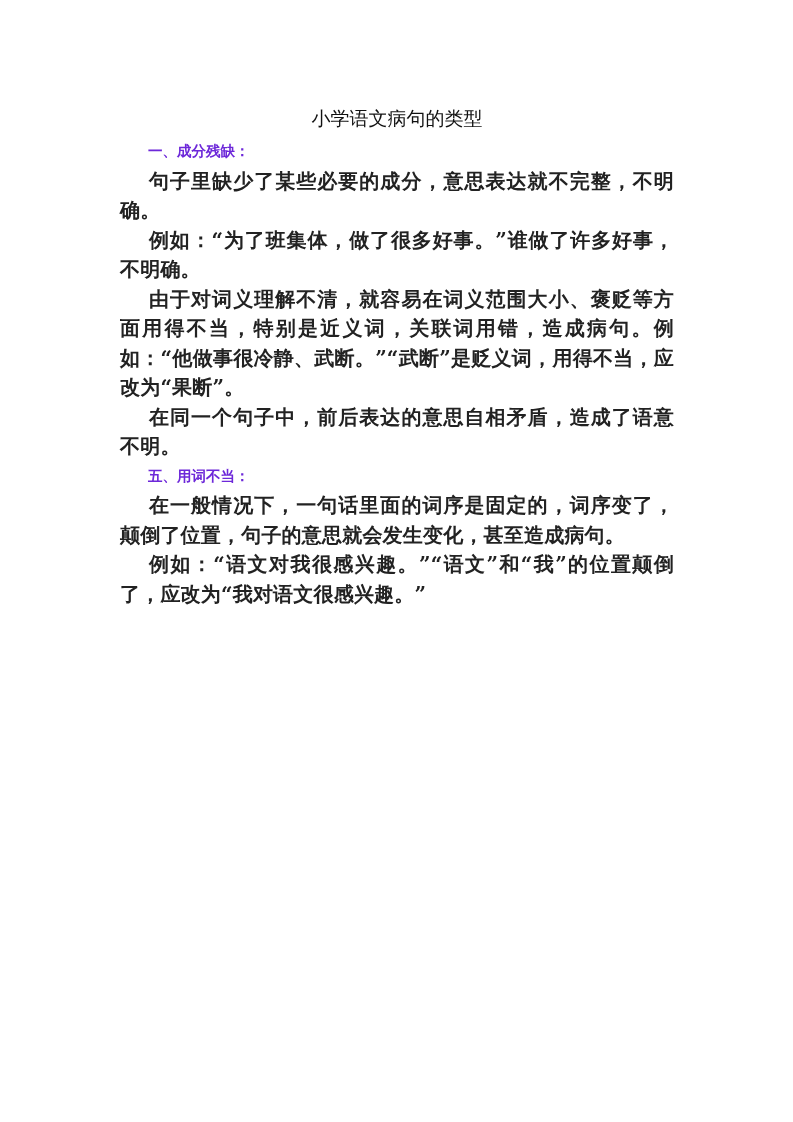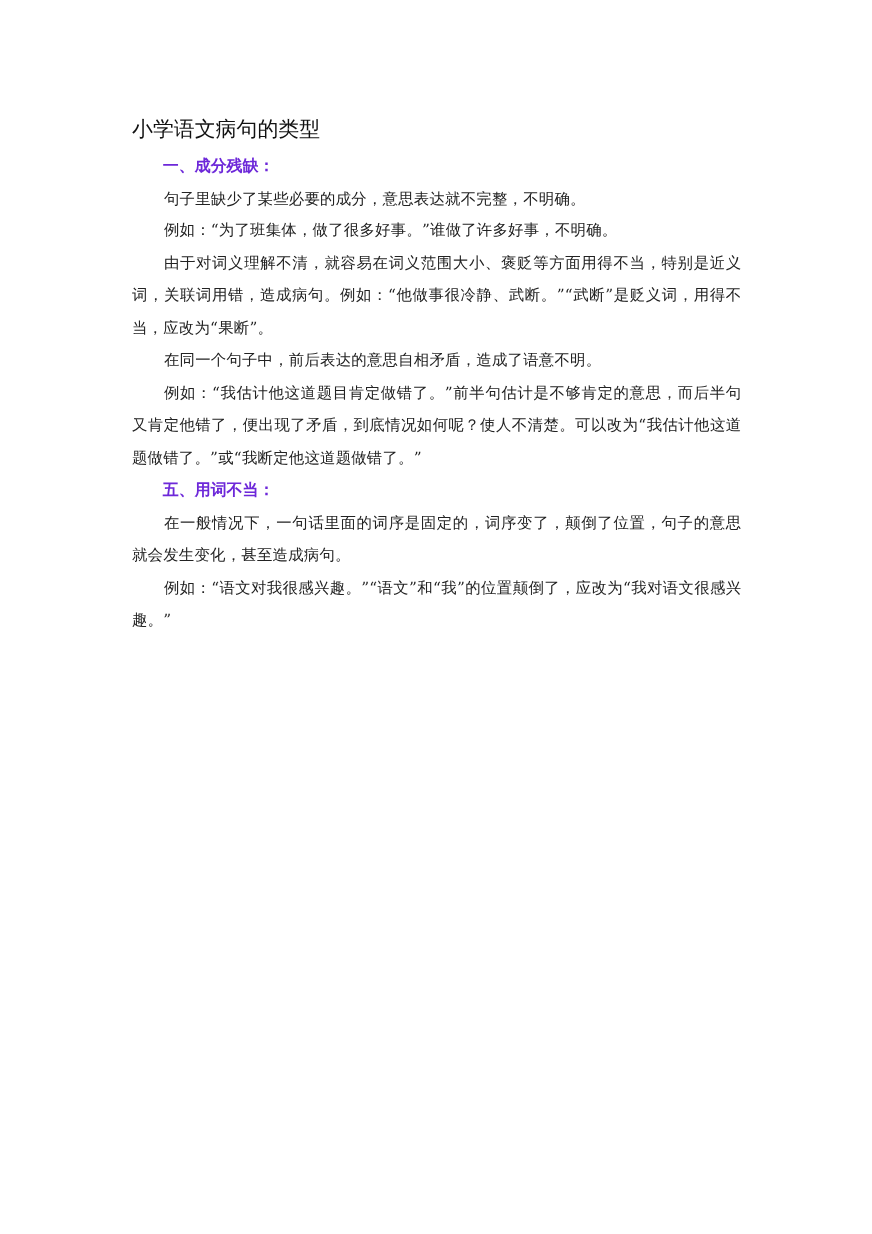--- a/index.html
+++ b/index.html
@@ -1,45 +1,44 @@
 <!DOCTYPE html>
 <html><head>
 <meta charset="utf-8">
 <style>
   html, body { margin: 0; padding: 0; background: #ffffff; }
   body { width: 793px; height: 1122px; position: relative; overflow: hidden;
          font-family: "DejaVu Serif", "Liberation Serif", serif; color: #222; }
   .page { position: absolute; left: 120px; top: 103px; width: 554px; }
-  .title { text-align: left; font-size: 19px; font-family: "DejaVu Sans", "Liberation Sans", sans-serif;
+  .title { text-align: center; font-size: 19px; font-family: "DejaVu Sans", "Liberation Sans", sans-serif;
            color: #111; height: 30px; line-height: 30px; margin: 0 0 4px 0; font-weight: normal; }
   .heading { font-family: "DejaVu Sans", "Liberation Sans", sans-serif; font-weight: bold;
              font-size: 14.5px; line-height: 29.5px; margin: 0; padding-left: 28px; color: #6d28d9; }
-  p.para { margin: 0; font-size: 14px; line-height: 29.5px; text-indent: 29px;
-           text-align: justify; letter-spacing: 0.2px; }
+  p.para { margin: 0; font-size: 20px; line-height: 29.5px; text-indent: 29px;
+           text-align: justify; letter-spacing: 0.2px; font-weight: bold; }
 </style>
 </head>
 <body>
 
 <div class="page">
   <h1 class="title">小学语文病句的类型</h1>
 
   <section>
     <h2 class="heading">一、成分残缺：</h2>
     <p class="para">句子里缺少了某些必要的成分，意思表达就不完整，不明确。</p>
     <p class="para">例如：“为了班集体，做了很多好事。”谁做了许多好事，不明确。</p>
   </section>
 
   <section>
     <p class="para">由于对词义理解不清，就容易在词义范围大小、褒贬等方面用得不当，特别是近义词，关联词用错，造成病句。例如：“他做事很冷静、武断。”“武断”是贬义词，用得不当，应改为“果断”。</p>
   </section>
 
 
   <section>
     <p class="para">在同一个句子中，前后表达的意思自相矛盾，造成了语意不明。</p>
-    <p class="para">例如：“我估计他这道题目肯定做错了。”前半句估计是不够肯定的意思，而后半句又肯定他错了，便出现了矛盾，到底情况如何呢？使人不清楚。可以改为“我估计他这道题做错了。”或“我断定他这道题做错了。”</p>
   </section>
 
   <section>
     <h2 class="heading">五、用词不当：</h2>
     <p class="para">在一般情况下，一句话里面的词序是固定的，词序变了，颠倒了位置，句子的意思就会发生变化，甚至造成病句。</p>
     <p class="para">例如：“语文对我很感兴趣。”“语文”和“我”的位置颠倒了，应改为“我对语文很感兴趣。”</p>
   </section>
 </div>
 
 </body></html>

